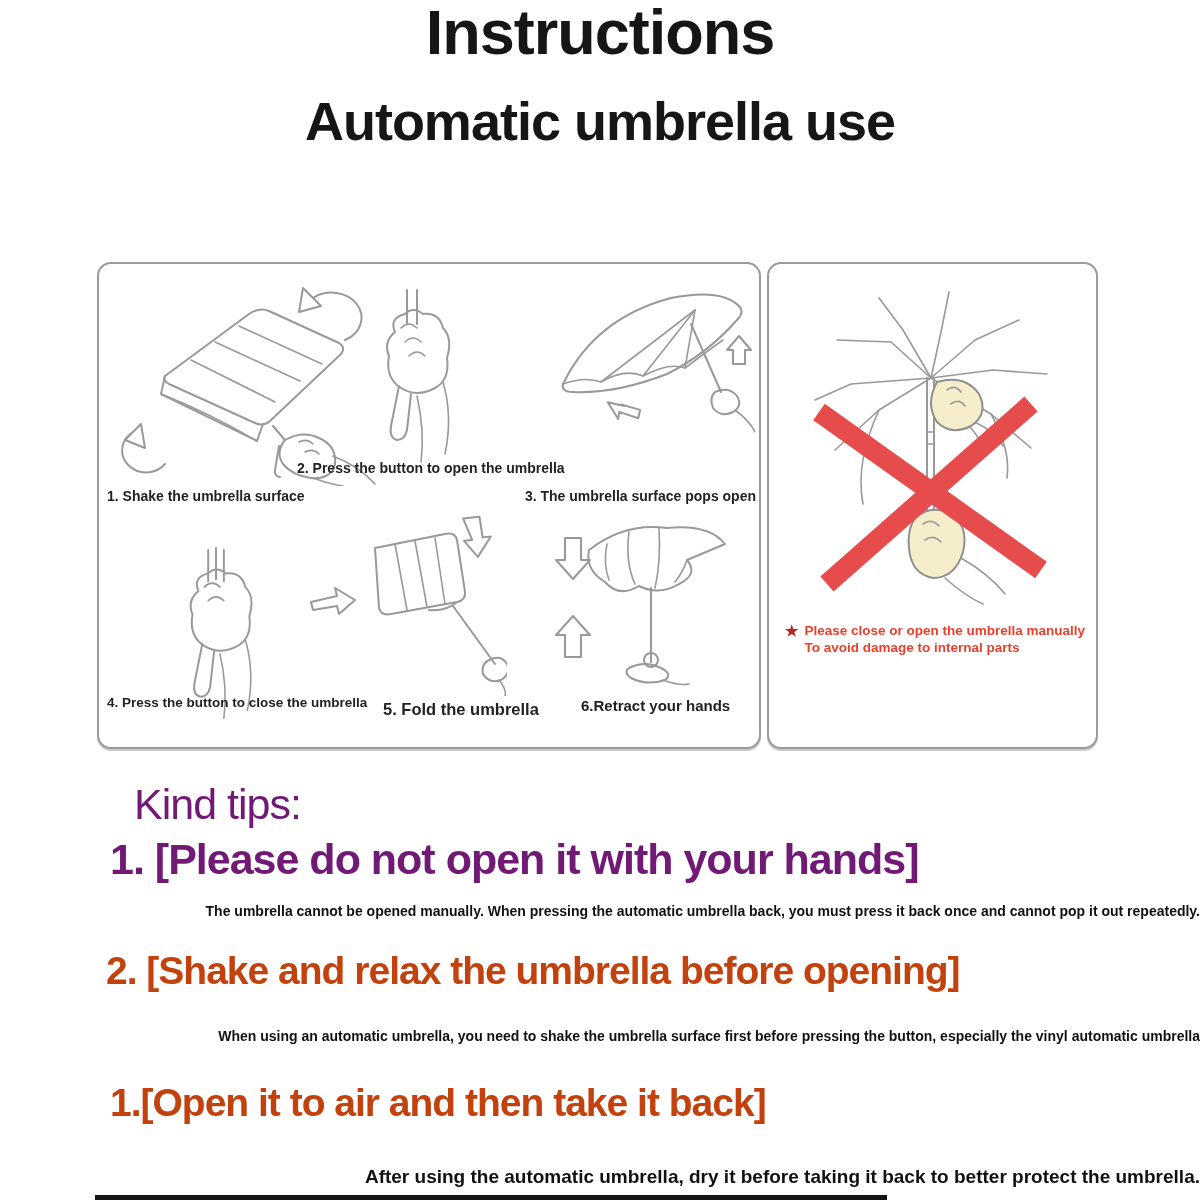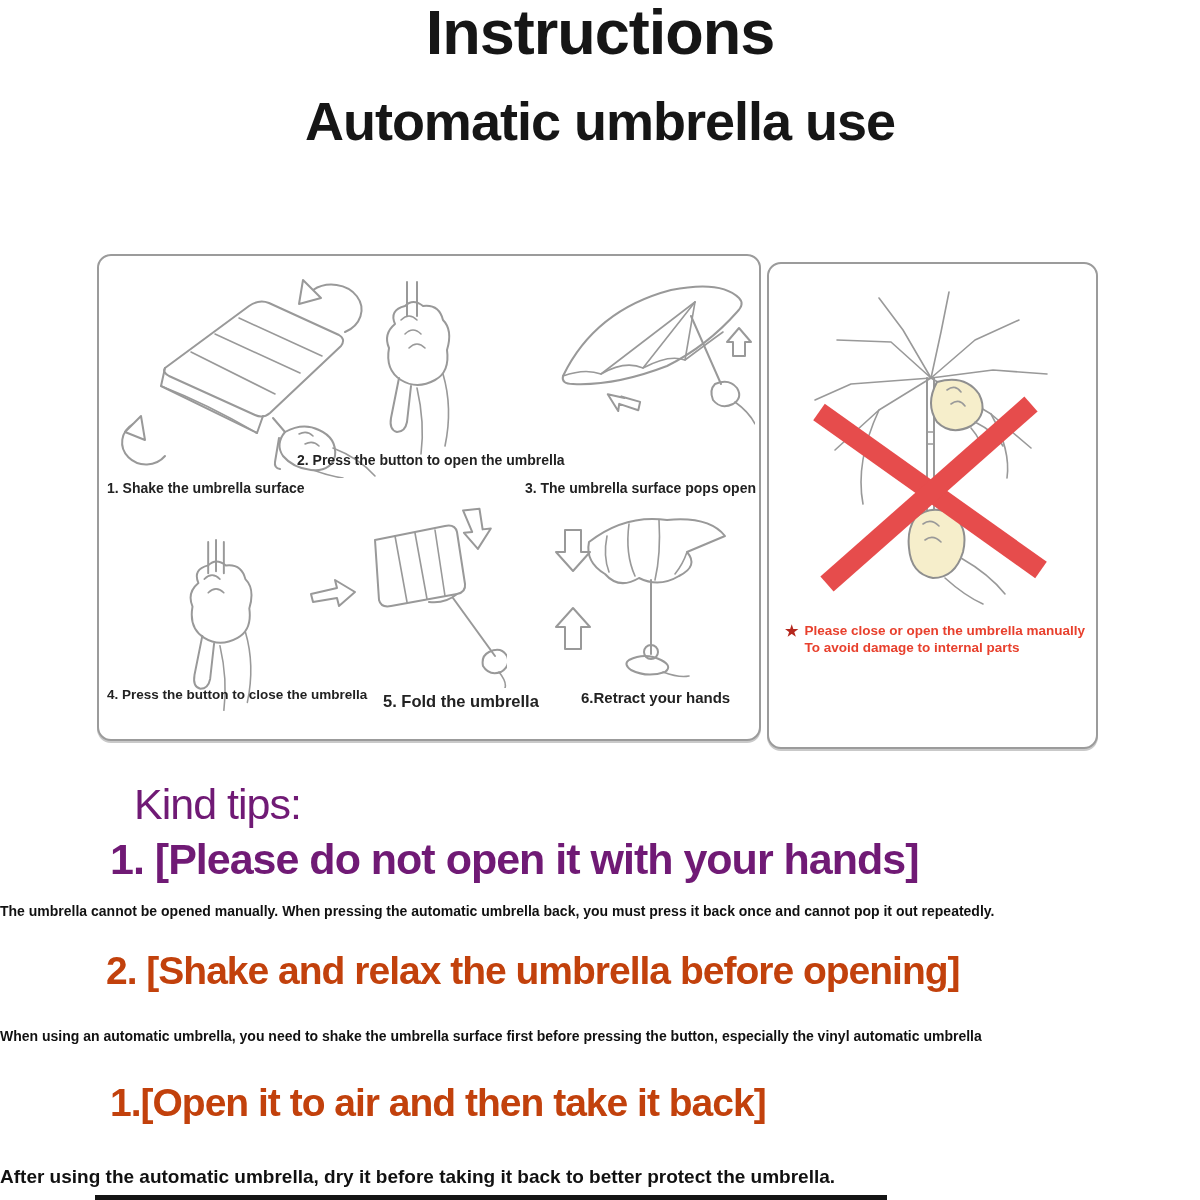--- a/index.html
+++ b/index.html
@@ -5,21 +5,21 @@
   html,body{margin:0;padding:0;background:#ffffff;}
   #page{position:relative;width:1200px;height:1200px;background:#ffffff;overflow:hidden;
         font-family:"Liberation Sans",sans-serif;color:#1a1a1a;}
   .abs{position:absolute;}
   
   .title-line{width:100%;text-align:center;font-weight:600;letter-spacing:-1px;color:#161616;white-space:nowrap;}
   #title1{top:-4px;font-size:63px;}
   #title2{top:90px;font-size:54px;}
   
   .panel{position:absolute;background:#fff;border:2px solid #9b9b9b;border-radius:14px;box-shadow:0 2px 0 #c9c9c9;}
-  #panel-steps{left:97px;top:254px;width:660px;height:483px;}
+  #panel-steps{left:97px;top:262px;width:660px;height:483px;}
   #panel-warning{left:767px;top:262px;width:327px;height:483px;}
   .cap{position:absolute;font-weight:bold;color:#222;white-space:nowrap;}
   #cap1{left:8px;top:224px;font-size:14px;}
   #cap2{left:198px;top:196px;font-size:14px;}
   #cap3{right:3px;top:224px;font-size:14px;}
   #cap4{left:8px;top:431px;font-size:13.5px;}
   #cap5{left:284px;top:436px;font-size:16.5px;}
   #cap6{left:482px;top:433px;font-size:15px;}
   svg{display:block;}
   .sk{stroke:#999;stroke-width:2;fill:none;stroke-linecap:round;stroke-linejoin:round;}
@@ -27,21 +27,21 @@
   .hollow{stroke:#999;stroke-width:2;fill:#ffffff;stroke-linejoin:round;}
   .hand-fill{fill:#f6eecb;stroke:#8f8f8f;stroke-width:2;stroke-linejoin:round;}
   .cross{stroke:#e64c4c;stroke-width:20;stroke-linecap:butt;}
   
   #warn-text{position:absolute;left:16px;top:358px;display:flex;gap:6px;
              font-size:13.5px;font-weight:bold;color:#e8402d;line-height:17px;}
   #warn-star{color:#b5271d;font-size:15px;line-height:17px;}
   
   .big-reg{position:absolute;font-size:43px;font-weight:normal;letter-spacing:-1px;color:#701a75;white-space:nowrap;}
   .big-bold{position:absolute;font-size:39px;font-weight:bold;letter-spacing:-1px;color:#c2410c;white-space:nowrap;}
-  .small-line{position:absolute;width:100%;text-align:left;font-weight:bold;color:#111;white-space:nowrap;}
+  .small-line{position:absolute;width:100%;text-align:right;font-weight:bold;color:#111;white-space:nowrap;}
   #tip1-body{top:903px;font-size:14px;}
   #tip2-body{top:1028px;font-size:14px;}
   #tip3-body{top:1166px;font-size:19px;}
   #tips-heading{left:134px;top:780px;}
   #tip1-title{left:110px;top:835px;font-weight:bold;}
   #tip2-title{left:106px;top:949px;}
   #tip3-title{left:110px;top:1081px;}
   #bottom-bar{left:95px;top:1195px;width:792px;height:5px;background:#141414;}
 </style>
 </head>

